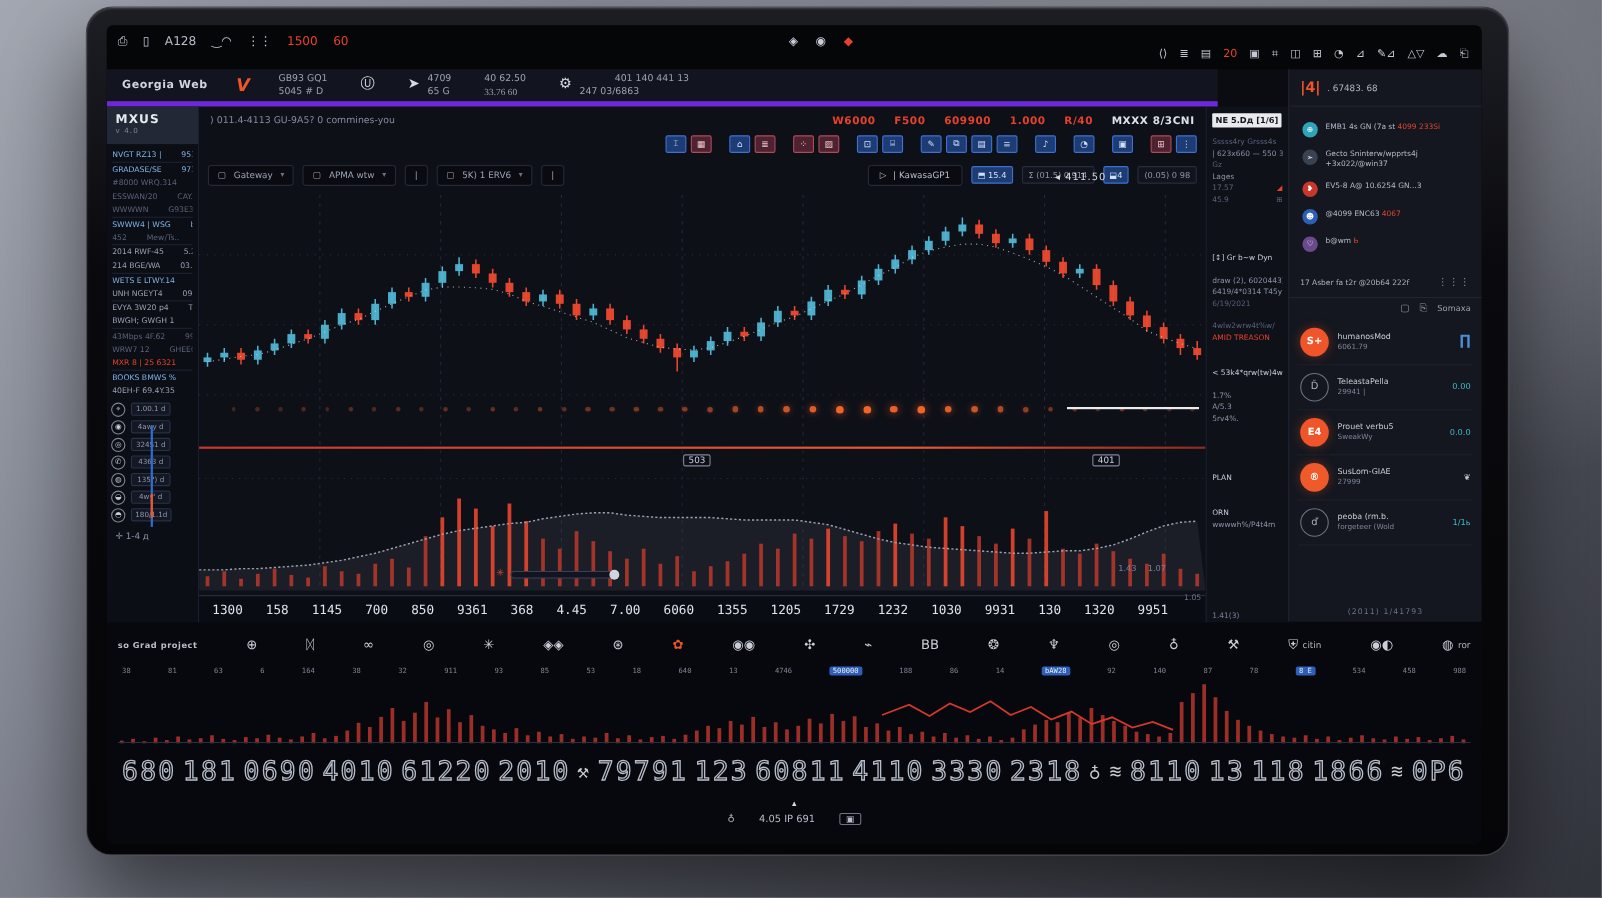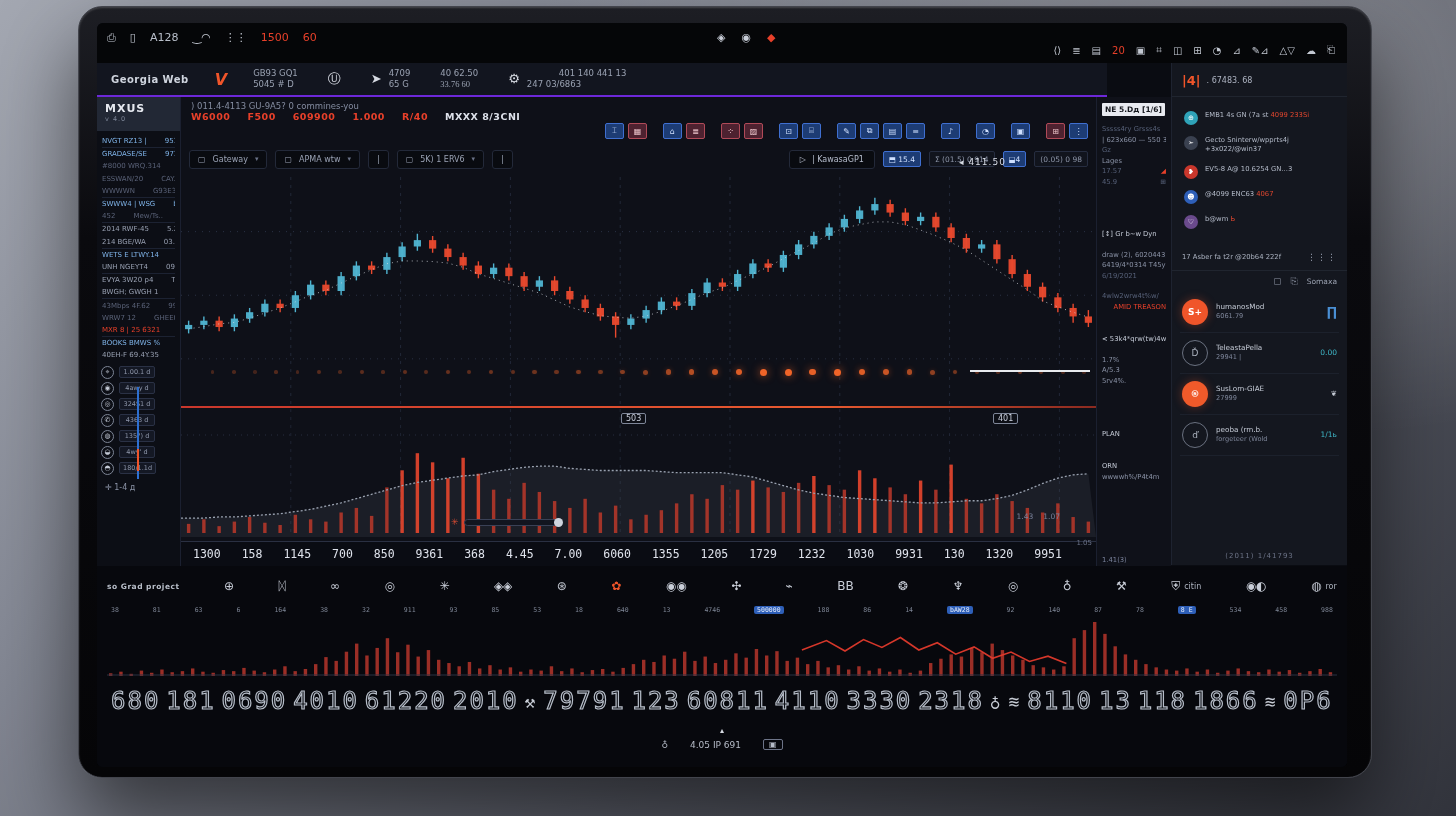--- a/index.html
+++ b/index.html
@@ -24,21 +24,21 @@
   }
   
   .status-row { position:absolute; left:0; top:0; width:1250px; height:40px; background:#050608; }
   .status-left { position:absolute; left:10px; top:8px; display:flex; gap:14px; align-items:center; color:#b9bfca; font-size:11px;}
   .status-center { position:absolute; left:620px; top:8px; display:flex; gap:16px; align-items:center; font-size:11px;}
   .status-right { position:absolute; right:12px; top:21px; display:flex; gap:11px; align-items:center; color:#c3c8d2; font-size:10px;}
   .red { color:#e8402a !important; }
   .st-ic { color:#c3c8d2; }
   
   .app-header { position:absolute; left:0; top:40px; width:1010px; height:34px; background:#12151f;
-    display:flex; align-items:center; gap:26px; padding:0 14px; border-bottom:2px solid #6d28d9;}
+    display:flex; align-items:center; gap:26px; padding:0 14px; border-bottom:5px solid #6d28d9;}
   .brand { color:#cfd4de; font-weight:bold; font-size:10px; letter-spacing:.5px;}
   .vlogo { color:#f0552a; font-weight:bold; font-style:italic; font-size:16px; }
   #header-stats { display:flex; gap:30px; align-items:center; }
   .hpair { display:flex; gap:7px; align-items:center; color:#9aa2b2; font-size:8.5px; line-height:1.25;}
   .hpair .ic { font-size:13px; color:#d6dae2; }
   
   .sidebar { position:absolute; left:0; top:74px; width:84px; height:469px; background:#0c0e15; border-right:1px solid #1b2030;}
   .sb-head { background:#222835; height:34px; padding:5px 8px; color:#e6e9f0; font-weight:bold; font-size:11px; letter-spacing:1px;}
   .sb-sub { display:block; font-size:6.5px; color:#7e8698; font-weight:normal;}
   #sb-rows { padding:4px 5px 0 5px; }
@@ -50,21 +50,21 @@
   .sb-row.sep { border-top:1px solid #1c2232; }
   #sb-tools { padding:3px 4px; position:relative; }
   .sb-tool { display:flex; align-items:center; gap:5px; padding:1.5px 0;}
   .sb-tool .tg { width:13px;height:13px;border:1px solid #7d8596;border-radius:50%;display:flex;align-items:center;justify-content:center;font-size:7px;color:#c4cad6;}
   .sb-tool .chip { background:#141824; border:1px solid #2a3145; border-radius:2px; color:#8f97ab; font-size:6.5px; padding:1px 3px; min-width:36px; text-align:center;}
   .sb-scroll { position:absolute; left:40px; top:26px; width:2px; height:92px; background:#2d6fd0;}
   .sb-scroll .or { position:absolute; left:0; top:62px; width:2px; height:22px; background:#f0552a;}
   .sb-foot { padding:4px 8px; color:#8b93a6; font-size:8px;}
   
   .chart-panel { position:absolute; left:84px; top:74px; width:915px; height:469px; background:#0e1018;}
-  .ch-head { display:flex; justify-content:space-between; align-items:flex-start; padding:4px 10px 0 10px; height:22px;flex-direction:column;}
+  .ch-head { display:flex; justify-content:space-between; align-items:center; padding:4px 10px 0 10px; height:22px;}
   .ch-title { color:#848ca0; font-size:8.5px; }
   #ch-stats { display:flex; gap:17px; font-size:9.5px; font-weight:bold; letter-spacing:.5px;}
   #ch-stats .white { color:#dde1ea; }
   #ch-buttons { position:absolute; right:8px; top:26px; display:flex; gap:4px; align-items:center;}
   .cbtn { width:19px; height:16px; border-radius:2px; display:flex; align-items:center; justify-content:center; font-size:8px; color:#cfe0ff;
     background:#1d3c74; border:1px solid #3f6fd0; cursor:pointer;}
   .cbtn.redv { background:#4e2230; border-color:#b04a58; color:#f0c9cf;}
   .cbtn.gap { visibility:hidden; width:8px; border:none; }
   .ch-filters { position:absolute; left:8px; right:8px; top:48px; height:28px; display:flex; justify-content:space-between; align-items:center;}
   .dropdowns { display:flex; gap:8px; align-items:center;}
@@ -88,21 +88,21 @@
   .scrub-track { width:96px; height:7px; border:1px solid #3a4156; border-radius:4px; background:#12151f; position:relative;}
   .scrub-thumb { position:absolute; right:-4px; top:-2px; width:9px; height:9px; border-radius:50%; background:#cfd4de;}
   .ind-labels { position:absolute; right:36px; bottom:16px; color:#79819a; font-size:7.5px; display:flex; gap:10px;}
   .taxis { position:absolute; left:0; top:444px; width:915px; height:25px; background:#0a0c13; border-top:1px solid #2a3042;
     display:flex; align-items:center; justify-content:space-between; padding:0 34px 0 12px; color:#dfe3ec; font-size:11.5px; font-family:"DejaVu Sans Mono", monospace;}
   .taxis-extra { position:absolute; right:4px; top:442px; color:#6b7389; font-size:7px;}
   
   .info-col { position:absolute; left:999px; top:74px; width:75px; height:469px; background:#0f1119; border-left:1px solid #1b2030; padding:6px 5px; }
   .ic-chip { background:#e8eaf0; color:#14161c; font-weight:bold; font-size:7.5px; padding:2px 3px; border-radius:1px; display:inline-block; margin-bottom:8px;}
   .ic-line { font-size:6.8px; line-height:1.55; white-space:nowrap; overflow:hidden; display:flex; justify-content:space-between;}
-  .ic-line.dim { color:#566078; } .ic-line.mid { color:#8a92a6; } .ic-line.bright { color:#c6ccd8;margin-top:22px; } .ic-line.red { color:#e0462e;justify-content:flex-end; }
+  .ic-line.dim { color:#566078; } .ic-line.mid { color:#8a92a6; } .ic-line.bright { color:#c6ccd8;margin-top:22px; } .ic-line.red { color:#e0462e; }
   .ic-line.gapline { height:10px; }
   .ic-foot { position:absolute; bottom:2px; left:5px; color:#79819a; font-size:6.8px;}
   
   .right-panel { position:absolute; left:1074px; top:40px; width:176px; height:502px; background:#14171f; border-left:1px solid #1e2330;}
   .rp-logo { display:flex; align-items:center; gap:6px; padding:10px 10px 8px 10px; border-bottom:1px solid #20252f;}
   .rp-mark { color:#f0552a; font-weight:bold; font-size:13px;}
   .rp-logo-text { color:#aeb4c2; font-size:8px;}
   #rp-notifs { padding:14px 8px 6px 12px; }
   .notif { display:flex; gap:7px; align-items:flex-start; margin-bottom:11px;}
   .notif .nic { flex:0 0 14px; width:14px; height:14px; border-radius:50%; display:flex; align-items:center; justify-content:center; color:#fff; font-size:7px;}
@@ -833,20 +833,28 @@
             </div>
             <div class="hold">
               <span class="hav outline">Ď</span>
               <div class="htxt">
                 <span class="l1" style="display: block;">TeleastaPella</span>
                 <span class="l2" style="display: block;">29941 |</span>
               </div>
               <span class="hval" style="color: rgb(63, 184, 201);">0.00</span>
             </div>
             <div class="hold">
+              <span class="hav" style="background: rgb(240, 85, 42);">E4</span>
+              <div class="htxt">
+                <span class="l1" style="display: block;">Prouet verbu5</span>
+                <span class="l2" style="display: block;">SweakWy</span>
+              </div>
+              <span class="hval" style="color: rgb(63, 184, 201);">0.0.0</span>
+            </div>
+            <div class="hold">
               <span class="hav" style="background: rgb(240, 90, 42);">®</span>
               <div class="htxt">
                 <span class="l1" style="display: block;">SusLom-GIAE</span>
                 <span class="l2" style="display: block;">27999</span>
               </div>
               <span class="hval" style="color: rgb(198, 204, 214);">❦</span>
             </div>
             <div class="hold">
               <span class="hav outline">ď</span>
               <div class="htxt">

